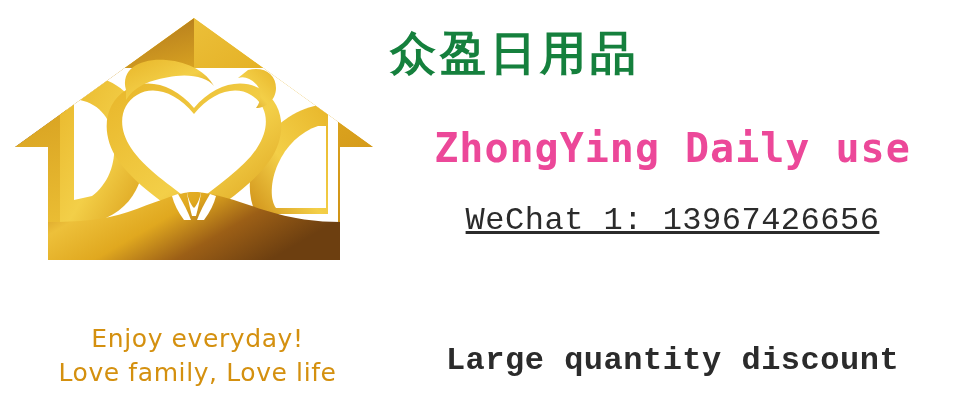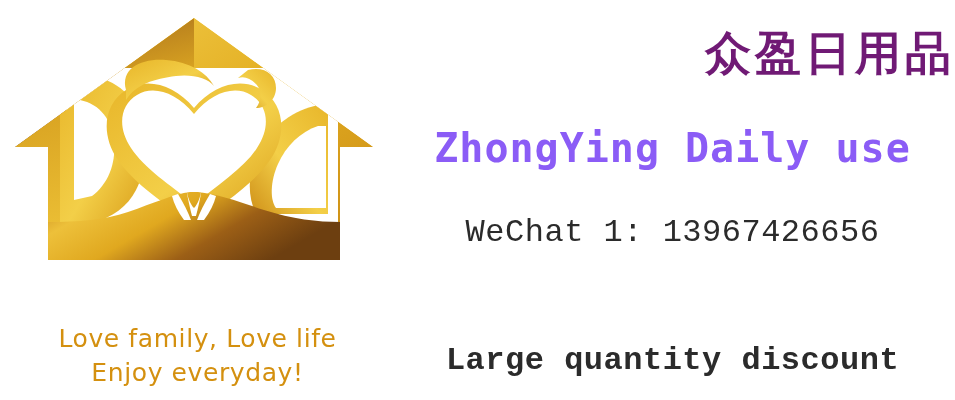--- a/index.html
+++ b/index.html
@@ -57,37 +57,37 @@
     top: 0;
     width: 565px;
     height: 400px;
   }
 
   .cn-title {
     position: absolute;
     left: 0;
     top: 24px;
     width: 565px;
-    text-align: right;
-    color: #701a75;
+    text-align: left;
+    color: #15803d;
     font-family: "DejaVu Sans", sans-serif;
     font-size: 46px;
     font-weight: 700;
     letter-spacing: 4px;
     line-height: 58px;
     white-space: nowrap;
   }
 
   .en-title {
     position: absolute;
     left: 0;
     top: 122px;
     width: 565px;
     text-align: center;
-    color: #8b5cf6;
+    color: #ec4899;
     font-family: "DejaVu Sans Mono", monospace;
     font-size: 40px;
     font-weight: 700;
     letter-spacing: 1px;
     line-height: 52px;
     white-space: nowrap;
   }
 
   .contact-line {
     position: absolute;
@@ -95,21 +95,21 @@
     width: 565px;
     text-align: center;
     color: #2b2b2b;
     font-family: "Liberation Mono", "DejaVu Sans Mono", monospace;
     font-size: 32px;
     font-weight: 400;
     letter-spacing: 0.5px;
     line-height: 42px;
     white-space: nowrap;
   }
-  #contact-line-0 { top: 212px; }
+  #contact-line-0 { top: 200px; text-decoration: underline; }
   #contact-line-1 { top: 276px; }
   #contact-line-2 { top: 340px; font-weight: bold; }
 </style>
 </head>
 <body>
 
 <div id="canvas">
 
   <div id="brand-block">
 
@@ -220,22 +220,22 @@
                    C182,196 180,190 178,180 Z" fill="#ffffff"></path>
           <path d="M170,186 C176,196 180,204 183,212 L176,212
                    C170,204 166,196 164,188 Z" fill="#ffffff"></path>
           <path d="M202,186 C196,196 192,204 189,212 L196,212
                    C202,204 206,196 208,188 Z" fill="#ffffff"></path>
         </g>
       </svg>
     </div>
 
     <div id="tagline">
+      <span class="tagline-line">Enjoy everyday!</span>
       <span class="tagline-line">Love family, Love life</span>
-      <span class="tagline-line">Enjoy everyday!</span>
     </div>
   </div>
 
   <div id="info-block">
 
     <div class="cn-title">众盈日用品</div>
 
     <div class="en-title">ZhongYing Daily use</div>
 
     <div class="contact-line" id="contact-line-0">WeChat 1: 13967426656</div>

